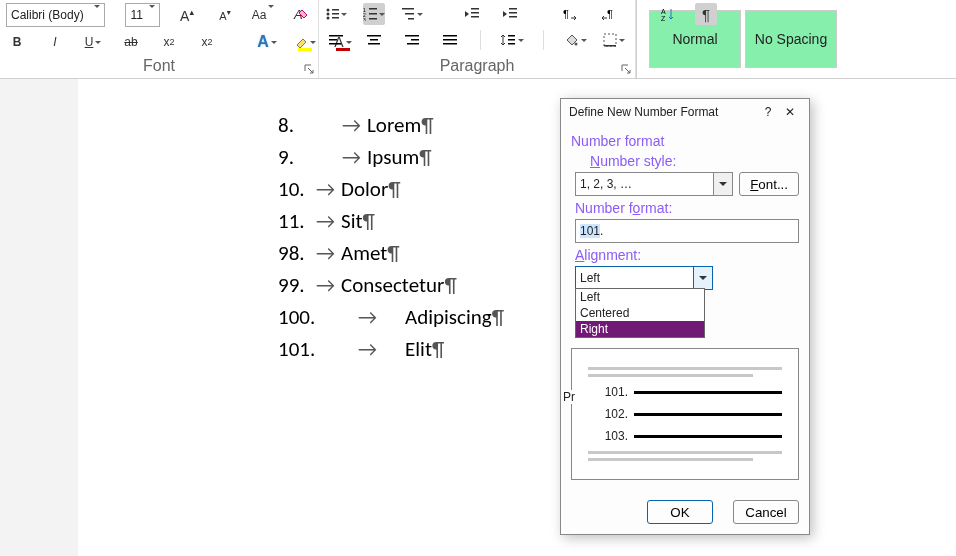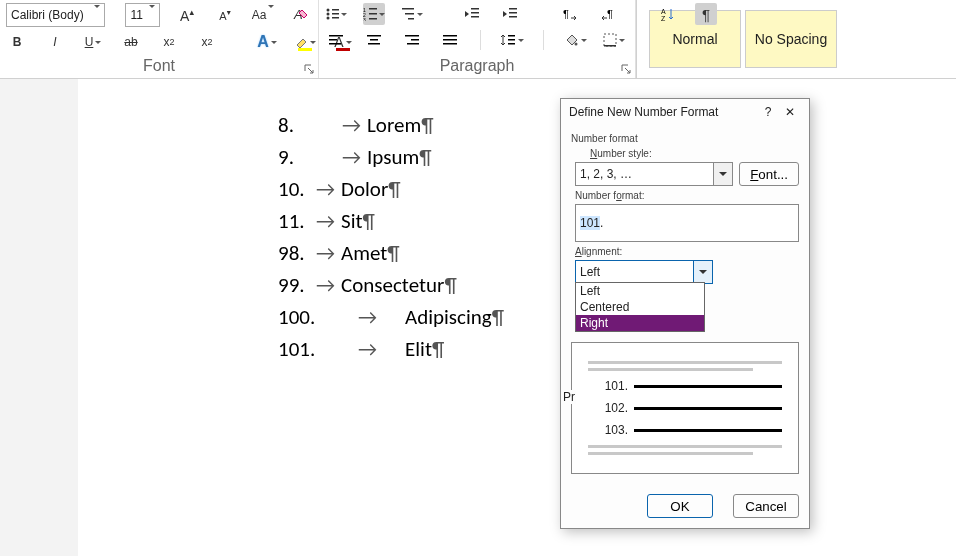--- a/index.html
+++ b/index.html
@@ -10,41 +10,41 @@
   .group-label .launcher{position:absolute;right:4px;bottom:4px;width:10px;height:10px;}
   .row{display:flex;align-items:center;gap:16px;}
   .btn{height:22px;min-width:22px;display:flex;align-items:center;justify-content:center;border-radius:2px;color:#333;position:relative;}
   .drop::after{content:"";margin-left:2px;border:3px solid transparent;border-top-color:#555;transform:translateY(2px);}
   .font-combo{width:124px;height:22px;border:1px solid #aaa;display:flex;align-items:center;padding:0 4px;font-size:12px;background:#fff;}
   .size-combo{width:34px;height:22px;border:1px solid #aaa;display:flex;align-items:center;padding:0 4px;font-size:12px;margin-left:4px;background:#fff;}
   svg{display:block;}
   .hl-color{width:14px;height:3px;background:#ffff00;position:absolute;bottom:2px;left:4px;}
   .fc-color{width:14px;height:3px;background:#c00000;position:absolute;bottom:2px;left:4px;}
   .styles{display:flex;align-items:center;padding:0 10px;border-left:1px solid #d0d0d0;}
-  .style-item{width:90px;height:56px;border:1px solid #ccc;margin:0 2px;display:flex;align-items:center;justify-content:center;font-size:14px;background:#fef9c3;}
+  .style-item{width:90px;height:56px;border:1px solid #ccc;margin:0 2px;display:flex;align-items:center;justify-content:center;font-size:14px;background:#86efac;}
   .style-heading{color:#2e74b5;font-size:22px;font-family:"Calibri Light","Segoe UI Light",sans-serif;}
   .workspace{display:flex;height:478px;background:#f3f3f3;}
   .gutter{width:78px;background:#f3f3f3;}
   .page{background:#fff;flex:1;padding:30px 40px;font-family:Calibri,Arial,sans-serif;font-size:21px;line-height:32px;color:#000;position:relative;}
   .list-line{display:flex;}
   .num{width:64px;}
   .arrow{color:#555;margin-right:6px;}
   .para-mark{color:#555;}
   .dlg{position:absolute;left:560px;top:98px;width:248px;background:#fdfdfd;border:1px solid #888;box-shadow:3px 3px 12px rgba(0,0,0,.25);font-size:12px;}
   .dlg-title{display:flex;align-items:center;padding:6px 8px;font-size:12px;}
   .dlg-title .t{flex:1;}
   .dlg-title .help,.dlg-title .close{width:22px;text-align:center;}
   .dlg-body{padding:4px 10px 10px;}
-  .fs-label{font-size:10px;color:#404040;margin:4px 0 3px;}
+  .fs-label{font-size:14px;color:#8b5cf6;margin:4px 0 3px;}
   .field-row{display:flex;gap:6px;align-items:center;}
   .combo{flex:1;height:22px;border:1px solid #888;background:#fff;display:flex;align-items:center;padding:0 4px;position:relative;}
   .combo .cbtn{position:absolute;right:0;top:0;width:18px;height:100%;border-left:1px solid #888;background:#f0f0f0;display:flex;align-items:center;justify-content:center;}
   .combo .cbtn::after{content:"";border:4px solid transparent;border-top-color:#333;transform:translateY(2px);}
   .dlg-btn{height:24px;border:1px solid #888;background:#fdfdfd;padding:0 10px;border-radius:3px;}
-  .num-format-input{height:22px;border:1px solid #888;background:#fff;padding:7px 4px;display:flex;align-items:center;}
+  .num-format-input{height:22px;border:1px solid #888;background:#fff;padding:0 4px;display:flex;align-items:center;}
   .num-format-input .sel{background:#cde6ff;}
   .align-combo{width:128px;height:22px;border:1px solid #0a64ad;background:#fff;display:flex;align-items:center;padding:0 4px;position:relative;}
   .align-combo .cbtn{position:absolute;right:0;top:0;width:18px;height:100%;border-left:1px solid #0a64ad;background:#e5f1fb;display:flex;align-items:center;justify-content:center;}
   .align-combo .cbtn::after{content:"";border:4px solid transparent;border-top-color:#333;transform:translateY(2px);}
   .dropdown-list{position:absolute;left:0;top:22px;width:128px;border:1px solid #666;background:#fff;z-index:5;}
   .dropdown-list div{padding:1px 4px;font-size:12px;}
   .dropdown-list .sel{background:#701a75;color:#fff;}
   .preview{border:1px solid #888;background:#fff;margin-top:4px;padding:14px 16px;}
   .pv-gray{height:3px;background:#c8c8c8;margin:4px 0;}
   .pv-line{display:flex;align-items:center;margin:8px 0;}

